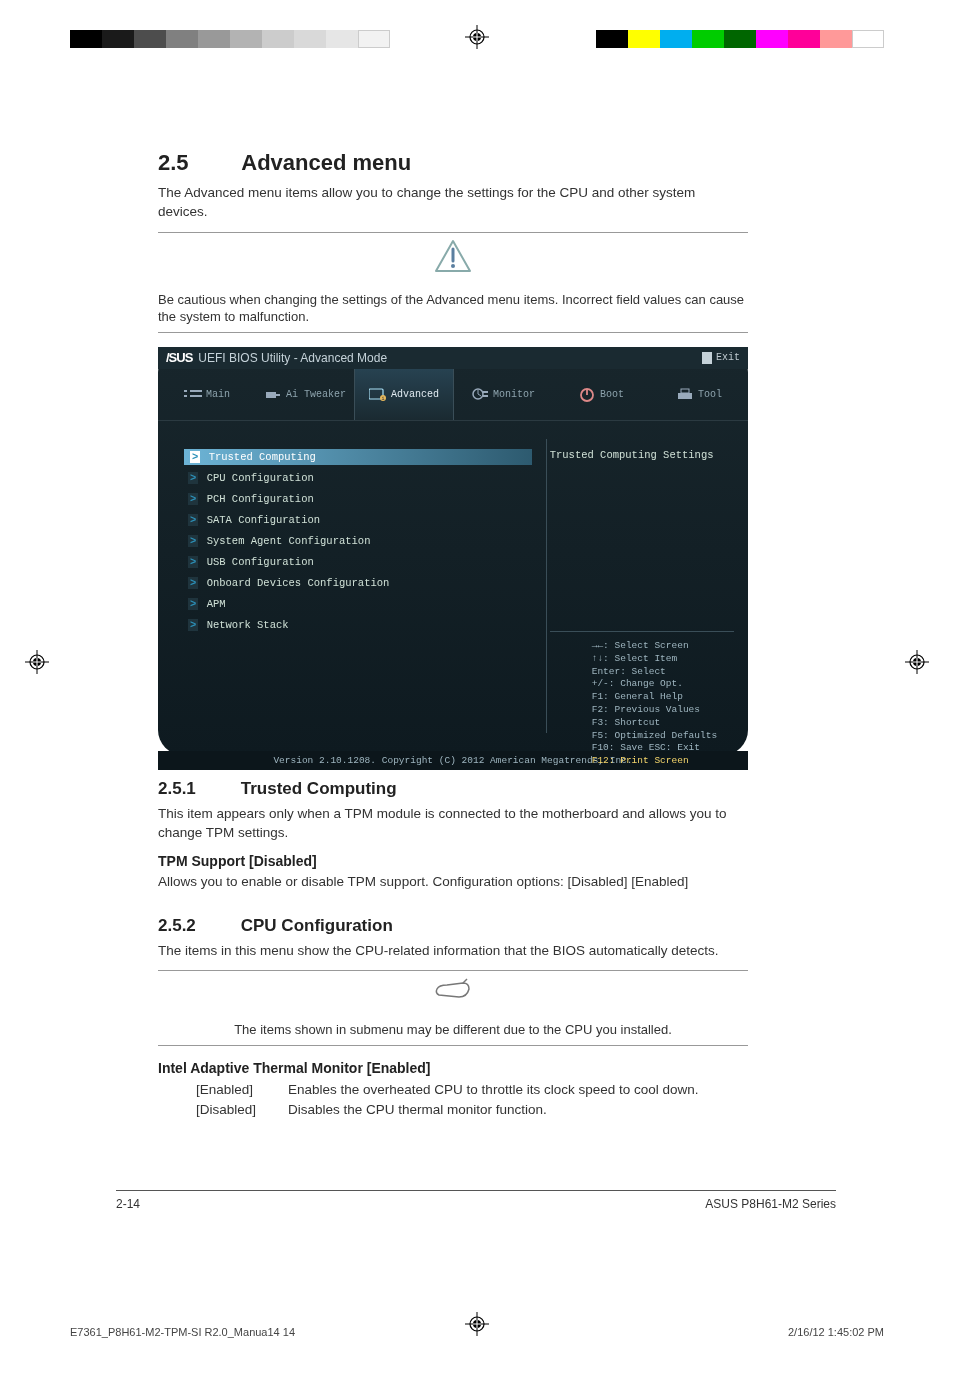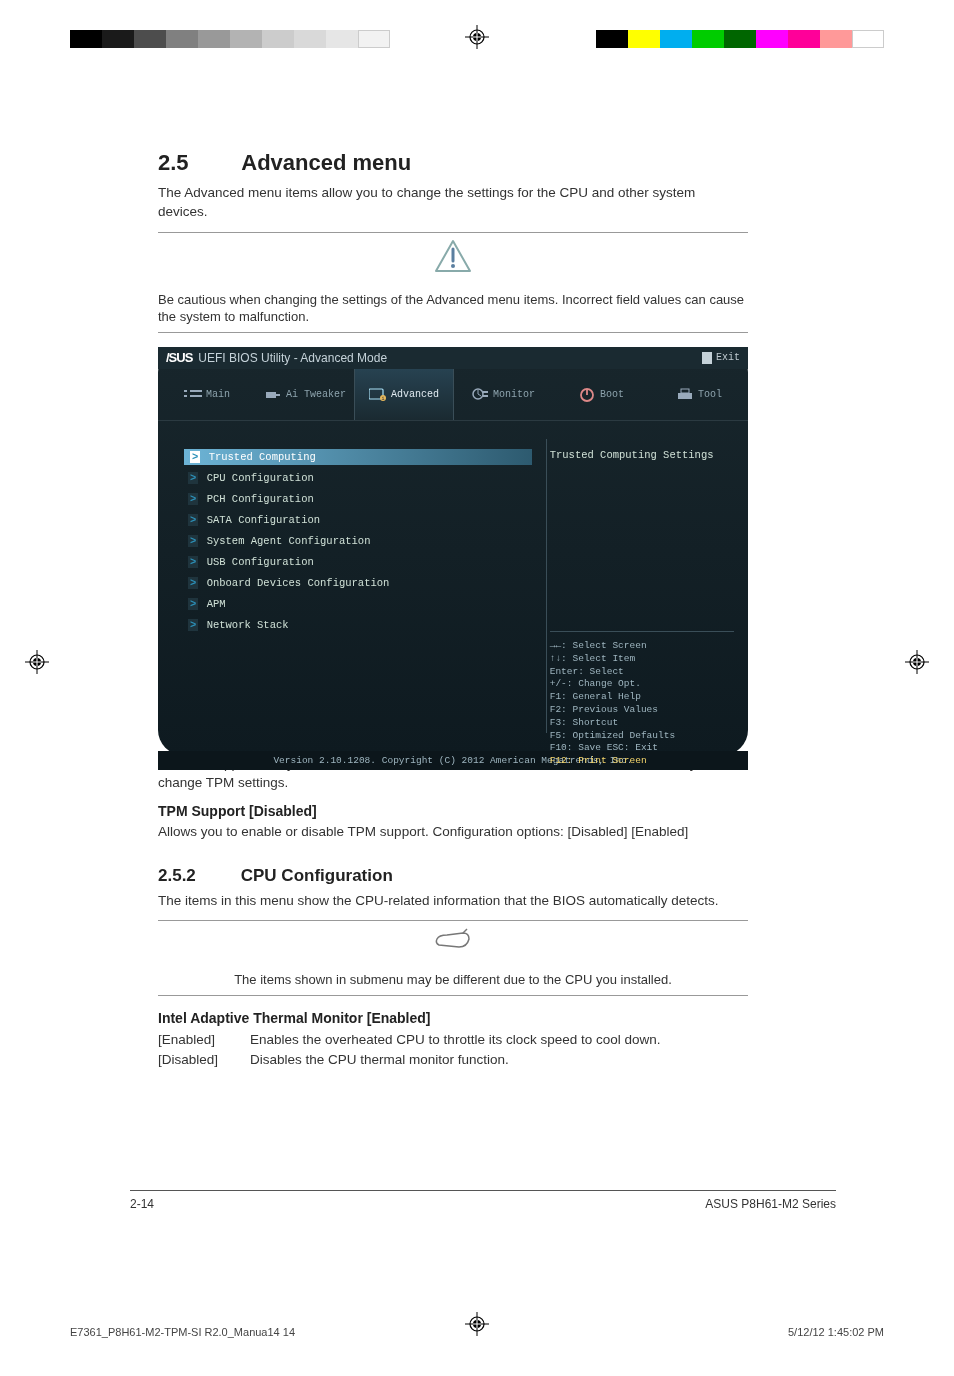--- a/index.html
+++ b/index.html
@@ -150,21 +150,21 @@
     background: #1f343d;
     padding: 0 2px;
     margin-right: 2px;
     font-weight: bold;
     display: inline-block;
   }
   .menu-item.selected .chev { background: #fff; color: #2c90b8; }
 
   .help-title { color: #cfe0d6; font-size: 10.5px; margin-bottom: 10px; }
   .help-divider { border-top: 1px solid #3a4e58; margin: 170px 0 8px 0; }
-  .help-keys { font-size: 9.5px; line-height: 1.35; color: #9eb5bf; }
+  .help-keys { font-size: 9.5px; line-height: 1.35; color: #9eb5bf; margin-left: 42px; }
   .help-keys .highlight { color: #f5d66c; }
 
   .bios-footer {
     text-align: center;
     font-size: 9.5px;
     color: #9eb5bf;
     padding: 4px 0;
     background: #0c161b;
   }
 
@@ -172,28 +172,28 @@
   h3.sub-title {
     font-size: 17px;
     font-weight: bold;
     color: #222;
     margin-top: 24px;
     margin-bottom: 6px;
   }
   .sub-title .num { display: inline-block; width: 78px; }
   h4.item-title { font-size: 14px; font-weight: bold; color: #222; margin-top: 10px; margin-bottom: 4px; }
 
-  .opt-row { display: flex; font-size: 13.5px; line-height: 1.5; }
+  .opt-row { display: flex; font-size: 13.5px; line-height: 1.5; margin-left: 38px; }
   .opt-key { width: 92px; }
   .opt-val { flex: 1; }
 
   
   .page-footer {
     position: absolute;
-    left: 130px;
+    left: 116px;
     right: 118px;
     top: 1190px;
     border-top: 1px solid #555;
     padding-top: 6px;
     font-size: 12px;
     display: flex;
     justify-content: space-between;
   }
 
   
@@ -393,20 +393,24 @@
             <div>F3: Shortcut</div>
             <div>F5: Optimized Defaults</div>
             <div>F10: Save  ESC: Exit</div>
             <div class="highlight">F12: Print Screen</div>
           </div>
       </div>
     </div>
     <div class="bios-footer">Version 2.10.1208. Copyright (C) 2012 American Megatrends, Inc.</div>
   </div>
 
+  <h3 class="sub-title">
+    <span class="num">2.5.1</span>
+    <span>Trusted Computing</span>
+  </h3>
   <p class="body-text">This item appears only when a TPM module is connected to the motherboard and allows you to change TPM settings.</p>
   <h4 class="item-title">TPM Support [Disabled]</h4>
   <p class="body-text">Allows you to enable or disable TPM support. Configuration options: [Disabled] [Enabled]</p>
 
   <h3 class="sub-title">
     <span class="num">2.5.2</span>
     <span>CPU Configuration</span>
   </h3>
   <p class="body-text">The items in this menu show the CPU-related information that the BIOS automatically detects.</p>
 
@@ -434,14 +438,14 @@
 
 </div>
 
 <div class="page-footer">
   <span>2-14</span>
   <span>ASUS P8H61-M2 Series</span>
 </div>
 
 <div class="job-footer">
   <span>E7361_P8H61-M2-TPM-SI R2.0_Manua14   14</span>
-  <span>5/12/12   1:45:02 PM</span>
+  <span>2/16/12   1:45:02 PM</span>
 </div>
 
 </body></html>

